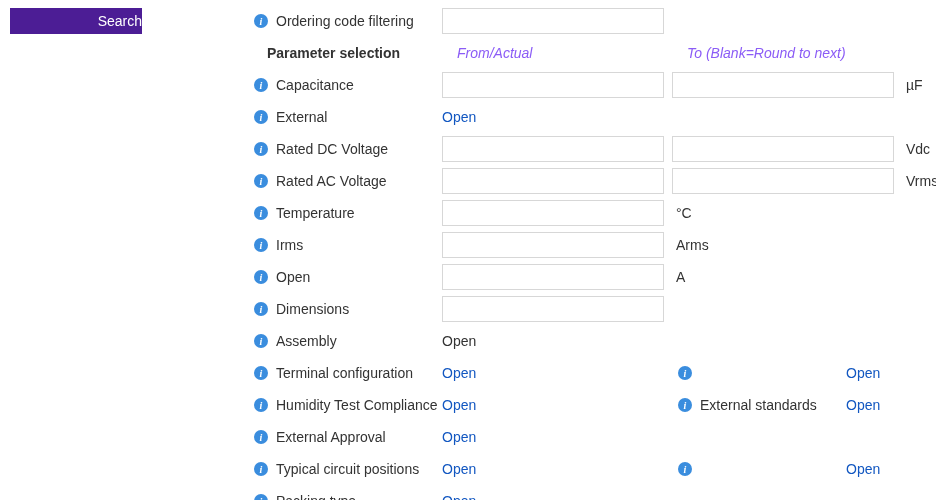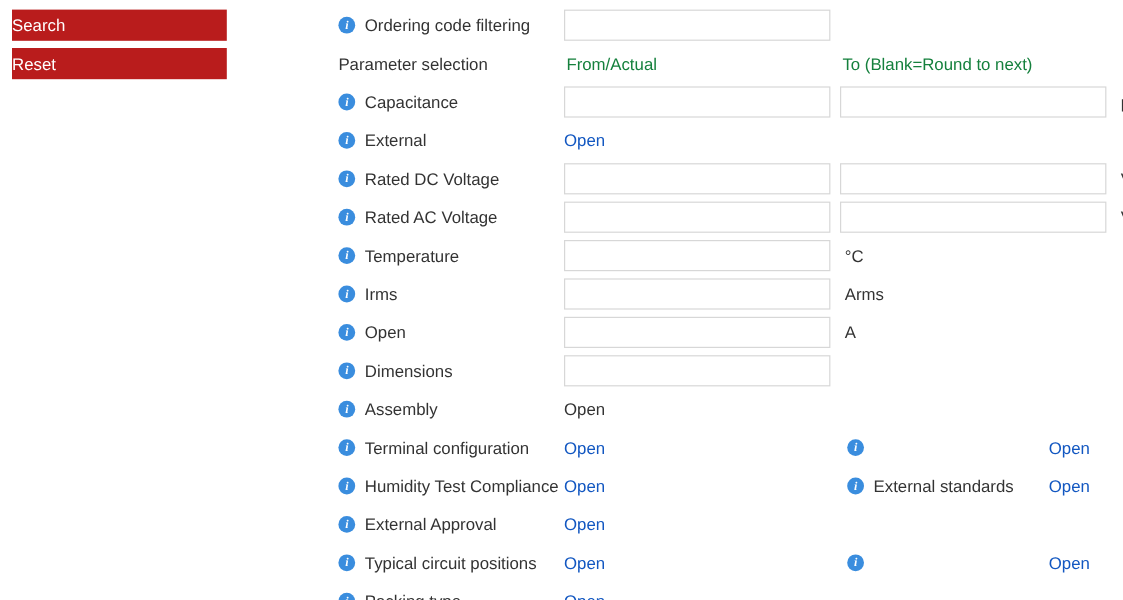--- a/index.html
+++ b/index.html
@@ -8,25 +8,25 @@
       font-size: 14px;
       color: #333;
       background: #fff;
       width: 936px;
       padding: 5px 0 0 10px;
     }
     .outer { display: flex; }
     .left-col { width: 160px; padding-top: 3px; }
     .btn {
       display: block;
-      width: 179px;
+      width: 132px;
       height: 26px;
       line-height: 26px;
-      text-align: left;
-      background: #b91c1c;
+      text-align: right;
+      background: #4c1d95;
       color: #fff;
       border: none;
       font-size: 14px;
       cursor: pointer;
       margin-bottom: 6px;
     }
     .right-col { flex: 1; padding-left: 110px; }
     .row {
       display: flex;
       align-items: center;
@@ -48,60 +48,60 @@
       margin-right: 8px;
       flex-shrink: 0;
     }
     .label-cell {
       display: flex;
       align-items: center;
       width: 190px;
       padding-left: 2px;
       color: #333;
     }
-    .label-cell.bold { font-weight: normal; }
+    .label-cell.bold { font-weight: bold; margin-left: 13px; }
     .input-cell { width: 230px; }
     .input-cell input {
       width: 222px;
       height: 26px;
       border: 1px solid #d7d7d7;
       padding: 2px 6px;
       font-size: 14px;
     }
     .unit-cell {
       padding-left: 4px;
       color: #333;
       min-width: 50px;
     }
     .link {
       color: #1257c1;
       cursor: pointer;
     }
     .plain { color: #333; }
     .header-cell {
       width: 230px;
-      color: #15803d;
+      color: #8b5cf6;
       font-size: 14px;
       padding-left: 2px;
+      font-style: italic;
     }
     .right-pair {
       display: flex;
       align-items: center;
       margin-left: 4px;
     }
     .right-pair .label-cell { width: 170px; }
     .right-pair .link { margin-left: 0; }
   </style>
 </head>
 <body>
 
 <div class="outer">
   <div class="left-col">
     <button class="btn">Search</button>
-    <button class="btn">Reset</button>
   </div>
 
   <div class="right-col">
 
     <div class="row">
       <div class="label-cell">
         <span class="info-icon">i</span>
         <span>Ordering code filtering</span>
       </div>
       <div class="input-cell">

